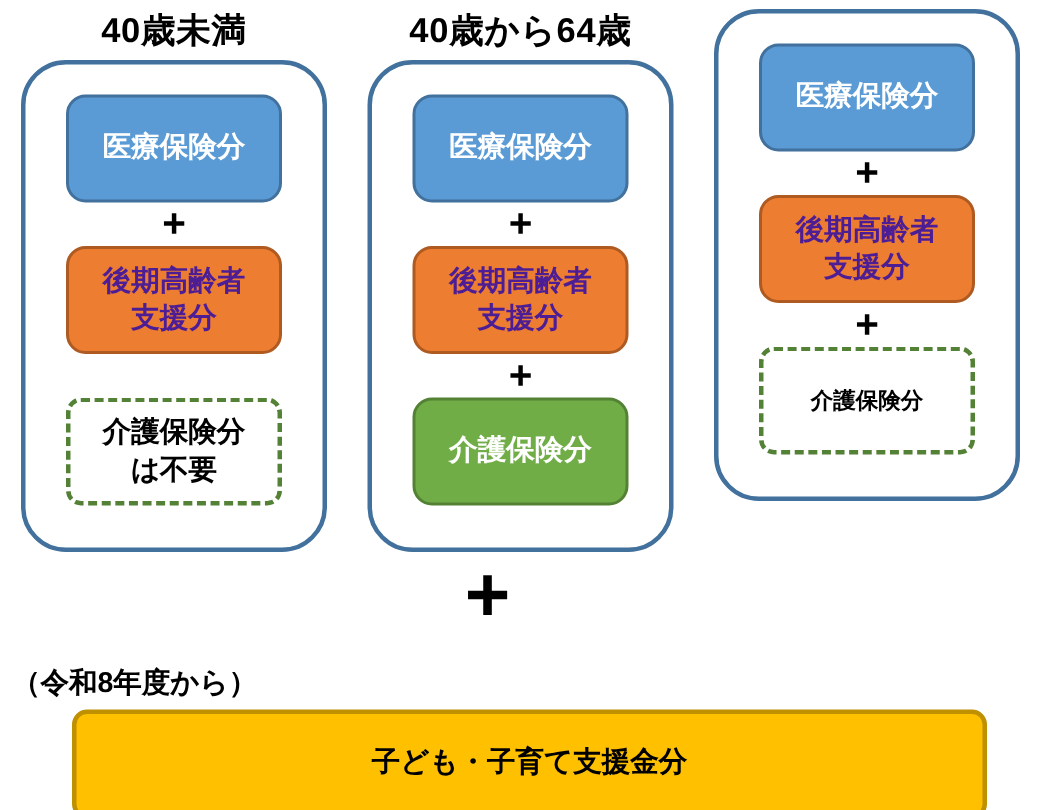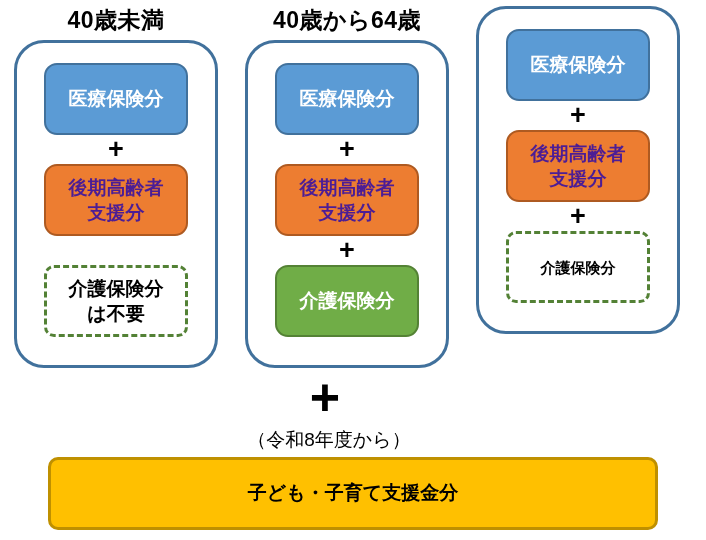--- a/index.html
+++ b/index.html
@@ -46,22 +46,22 @@
   .plus-row.spacer { visibility:hidden; }
 
   
   .big-plus {
     height:52px; margin-top:4px;
     text-align:center; font-size:52px; font-weight:700; line-height:50px; color:#000;
   }
 
   
   .bottom-note {
-    margin:4px 0 5px 8px;
-    font-size:19px; font-weight:400; line-height:24px; white-space:nowrap;text-align:center;
+    margin:20px 0 5px 8px;
+    font-size:19px; font-weight:700; line-height:24px; white-space:nowrap;
   }
   .bottom-box {
     margin-left:48px; width:610px; min-height:73px;
     background:#FFC000; border:3px solid #BF9000; border-radius:10px;
     display:flex; flex-direction:column; align-items:center; justify-content:center;
     text-align:center; font-size:19px; font-weight:700; line-height:1.4;
     padding:7px 8px; color:#000;
   }
 </style>
 </head>

